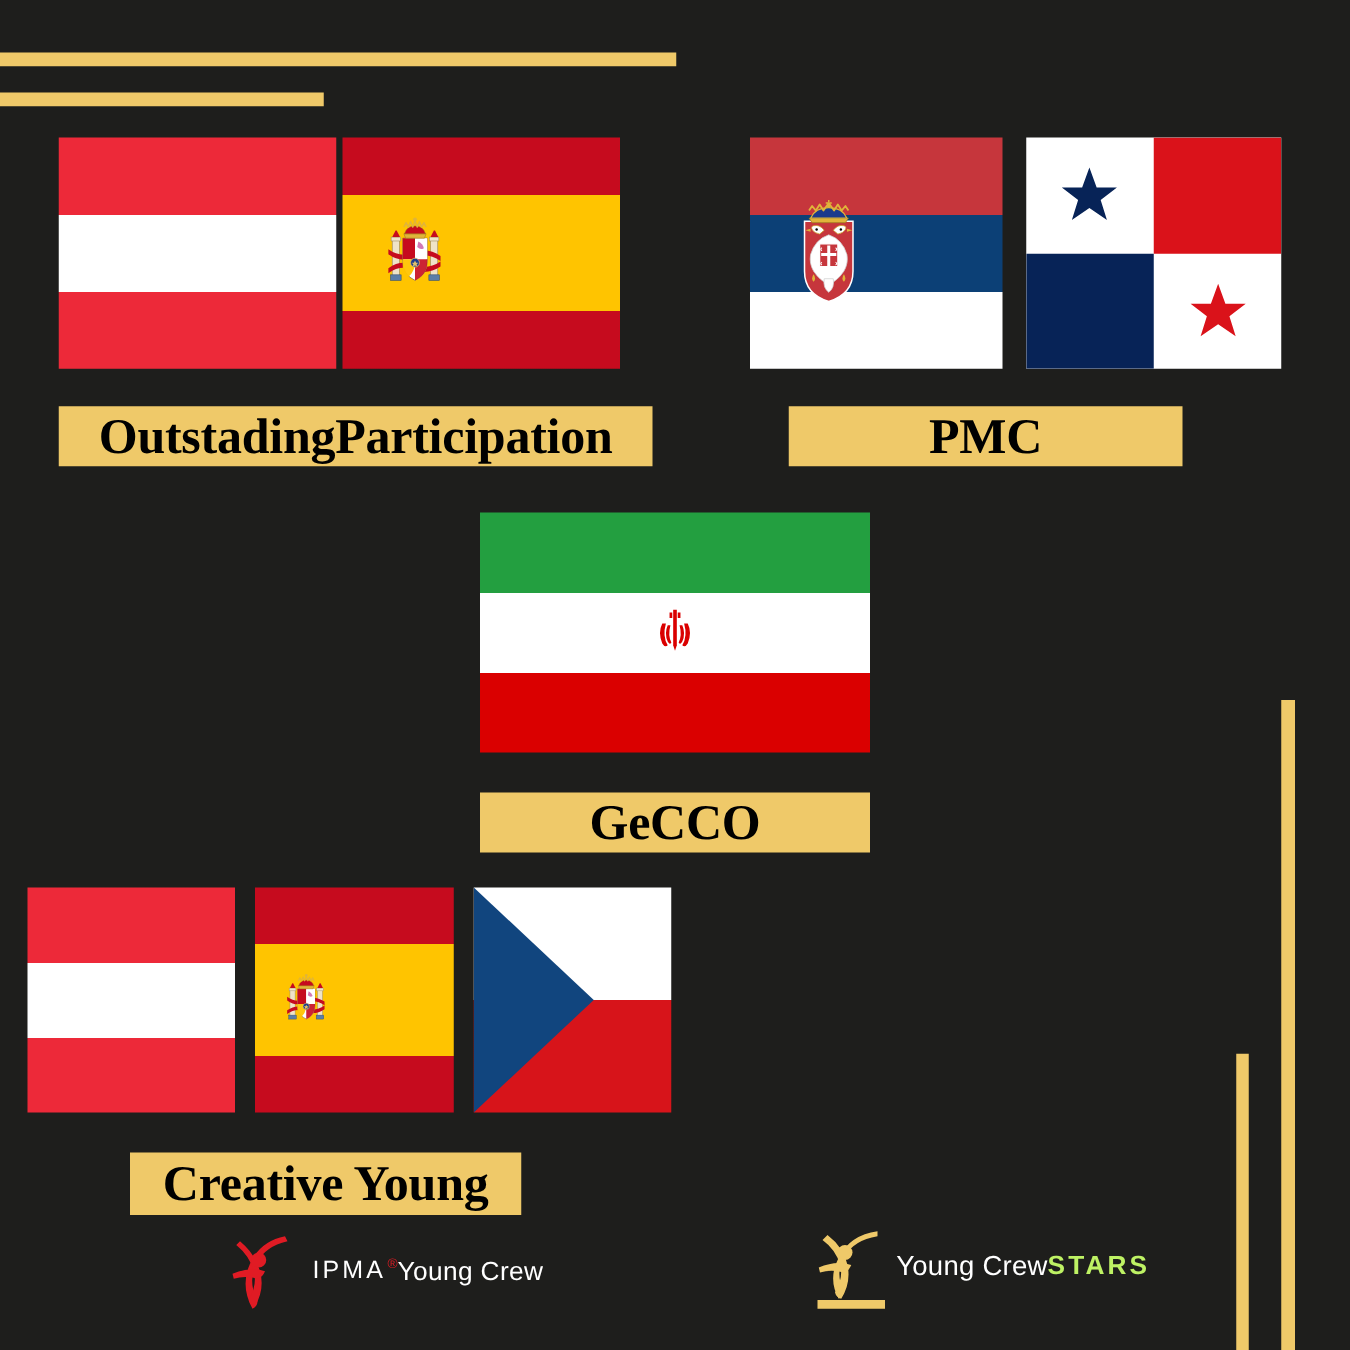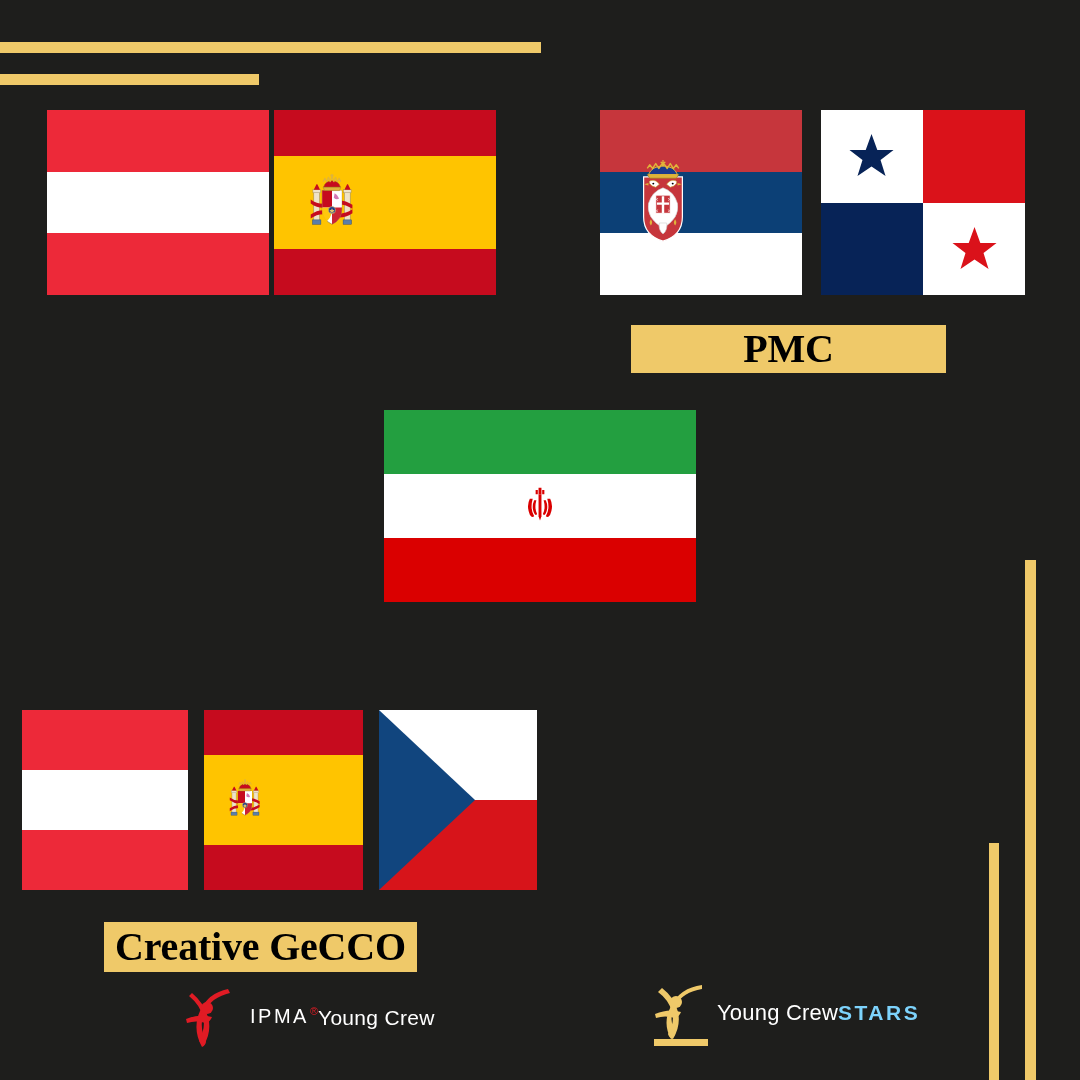--- a/index.html
+++ b/index.html
@@ -203,21 +203,21 @@
   #logo-young-crew-stars { left: 650px; top: 982px; }
   #logo-young-crew-stars .logo-text { margin-left: 5px; }
   .ycs-line1 {
     color: #ffffff;
     font-size: 22px;
     line-height: 1.1;
     font-weight: 400;
     letter-spacing: 0.2px;
   }
   .ycs-line2 {
-    color: #7dd3fc;
+    color: #bef264;
     font-size: 21px;
     line-height: 1.15;
     font-weight: bold;
     letter-spacing: 2.5px;
   }
 </style>
 </head>
 <body>
 
 <div class="stage">
@@ -260,20 +260,21 @@
 
             <path d="M30 34 h40 l-3 8 h-34 z" fill="#e0b43a" stroke="#9c7a1e" stroke-width="1"></path>
             <path d="M31 34 q4 -14 19 -14 q15 0 19 14 z" fill="#c60b1e" stroke="#9c7a1e" stroke-width="1"></path>
             <path d="M30 22 l4 -8 4 8 4 -10 4 10 4 -12 4 12 4 -10 4 10 4 -8 4 8" fill="none" stroke="#e0b43a" stroke-width="2.6" stroke-linejoin="round"></path>
             <circle cx="50" cy="8" r="3.5" fill="#e0b43a"></circle>
           </g>
         </svg>
       </div>
     </div>
 
+    <div class="label-bar" style="width:475px;height:48px;margin-top:30px;font-size:40px;">OutstadingParticipation</div>
   </div>
 
   <div class="group" id="award-pmc" style="left:600px; top:110px;">
 
     <div class="flag-row" style="gap:19px;">
       <div class="flag flag-serbia" style="width:202px;height:185px;">
         <svg class="rs-arms" viewBox="0 0 80 130">
 
           <path d="M8 22 h64 v66 q0 30 -32 40 q-32 -10 -32 -40 z" fill="#c6363c" stroke="#ffffff" stroke-width="2"></path>
 
@@ -347,20 +348,21 @@
             <path d="M16 20 q-5 10 0 22 q3 5 6 2 q-6 -10 -2 -24 z"></path>
             <path d="M44 20 q5 10 0 22 q-3 5 -6 2 q6 -10 2 -24 z"></path>
             <path d="M22 22 q-4 9 0 18 q2 4 4 1 q-4 -8 -1 -19 z"></path>
             <path d="M38 22 q4 9 0 18 q-2 4 -4 1 q4 -8 1 -19 z"></path>
             <path d="M24 8 h3 v6 h-3 z M33 8 h3 v6 h-3 z M28 5 h4 v9 h-4 z"></path>
           </g>
         </svg>
       </div>
     </div>
 
+    <div class="label-bar" style="width:312px;height:48px;margin-top:32px;font-size:40px;">GeCCO</div>
   </div>
 
   <div class="group" id="award-creative-crew" style="left:22px; top:710px;">
 
     <div class="flag-row" style="gap:16px;">
       <div class="flag flag-austria" style="width:166px;height:180px;"></div>
 
       <div class="flag flag-spain" style="width:159px;height:180px;">
         <svg class="es-arms" viewBox="0 0 100 140">
           <g>
@@ -388,21 +390,21 @@
             <circle cx="50" cy="8" r="3.5" fill="#e0b43a"></circle>
           </g>
         </svg>
       </div>
 
       <div class="flag flag-czech" style="width:158px;height:180px;">
         <div class="cz-wedge" style="border-top-width:90px;border-bottom-width:90px;border-left-width:96px;"></div>
       </div>
     </div>
 
-    <div class="label-bar" style="width:313px;height:50px;margin-top:32px;margin-left:82px;font-size:40px;">Creative GeCCO</div>
+    <div class="label-bar" style="width:313px;height:50px;margin-top:32px;margin-left:82px;font-size:40px;">Creative Young</div>
   </div>
 
 
   <div class="logo" id="logo-ipma-young-crew">
     <svg class="logo-mark" width="62" height="66" viewBox="0 0 62 66">
       <g fill="#e01b24">
         <path d="M46 4 q-20 4 -28 22 q-8 18 2 36 q4 -2 4 -6 q-8 -16 -1 -30 q7 -14 25 -18 z"></path>
         <path d="M10 8 q12 10 16 24 q4 14 -4 28 q-4 -1 -5 -5 q7 -12 4 -23 q-3 -12 -14 -21 z"></path>
         <path d="M4 34 q14 -6 26 -2 q-2 5 -6 6 q-10 -3 -19 0 z"></path>
         <circle cx="25" cy="23" r="6"></circle>

